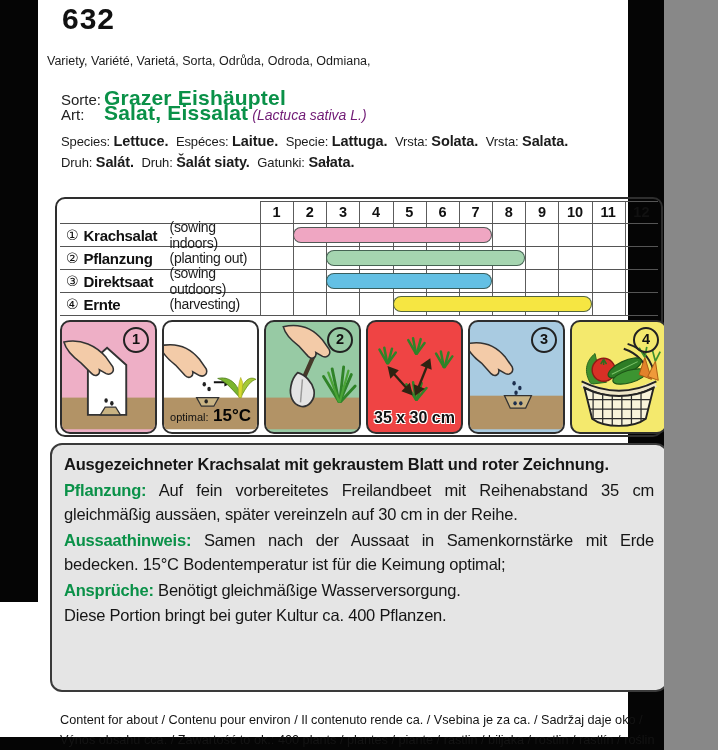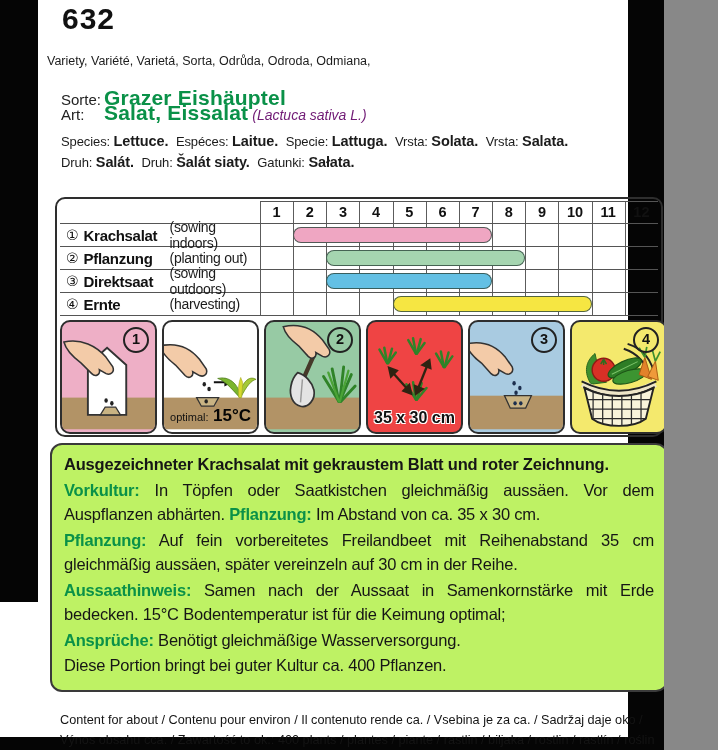--- a/index.html
+++ b/index.html
@@ -43,21 +43,21 @@
   .picto svg{position:absolute;left:0;top:0;width:100%;height:100%;}
   .pbadge{position:absolute;top:5px;right:6px;width:22px;height:22px;border:2px solid #222;border-radius:50%;
           font-size:14.5px;font-weight:bold;text-align:center;line-height:21px;color:#111;}
   .pcap{position:absolute;left:0;right:0;bottom:6px;text-align:center;white-space:nowrap;}
   .pcap-l{font-size:11px;color:#111;}
   .pcap-v{font-size:17px;font-weight:bold;color:#050505;}
   .pcap4{position:absolute;left:0;right:0;bottom:5px;text-align:center;font-size:16px;font-weight:bold;color:#101010;
          text-shadow:-1px -1px 0 #fff,1px -1px 0 #fff,-1px 1px 0 #fff,1px 1px 0 #fff;}
 
   .desc-box{position:absolute;left:50px;top:443px;width:618px;height:249px;box-sizing:border-box;
-            border:2px solid #3a3a3a;border-radius:12px;background:#bef264;padding:7px 12px 6px 12px;}
+            border:2px solid #3a3a3a;border-radius:12px;background:#e5e5e5;padding:7px 12px 6px 12px;}
   .desc-box p{margin:0 0 1px 0;font-size:16.5px;line-height:24.5px;color:#161616;letter-spacing:-.2px;}
   .desc-box .just{text-align:justify;}
   .glabel{font-weight:bold;color:#0a9148;}
   .headline{font-weight:bold;color:#0a9148;}
 
   .footer{position:absolute;left:60px;top:698px;width:606px;font-size:12.7px;line-height:20px;color:#141414;margin-top:12px;}
 </style>
 </head>
 <body>
 
@@ -301,21 +301,20 @@
               <line x1="5" y1="98" x2="92" y2="98"></line>
           </g>
         </svg>
         <div class="pbadge">4</div>
       </div>
     </div>
   </div>
 
   <div class="desc-box">
     <p class="headline">Ausgezeichneter Krachsalat mit gekraustem Blatt und roter Zeichnung.</p>
-    <p class="just"><span class="glabel">Vorkultur:</span> <span>In Töpfen oder Saatkistchen gleichmäßig aussäen. Vor dem Auspflanzen abhärten.</span> <span class="glabel">Pflanzung:</span> <span>Im Abstand von ca. 35 x 30 cm.</span></p>
     <p class="just"><span class="glabel">Pflanzung:</span> <span>Auf fein vorbereitetes Freilandbeet mit Reihenabstand 35 cm gleichmäßig aussäen, später vereinzeln auf 30 cm in der Reihe.</span></p>
     <p class="just"><span class="glabel">Aussaathinweis:</span> <span>Samen nach der Aussaat in Samenkornstärke mit Erde bedecken. 15°C Bodentemperatur ist für die Keimung optimal;</span></p>
     <p><span class="glabel">Ansprüche:</span> <span>Benötigt gleichmäßige Wasserversorgung.</span></p>
     <p>Diese Portion bringt bei guter Kultur ca. 400 Pflanzen.</p>
   </div>
 
   <div class="footer">
     <div>Content for about / Contenu pour environ / Il contenuto rende ca. / Vsebina je za ca. / Sadržaj daje oko /</div>
     <div>Výnos obsahu cca. / Zawartość to ok.: 400 plants / plantes / piante / rastlin / biljaka / rostlin / rastlín / roślin</div>
   </div>

